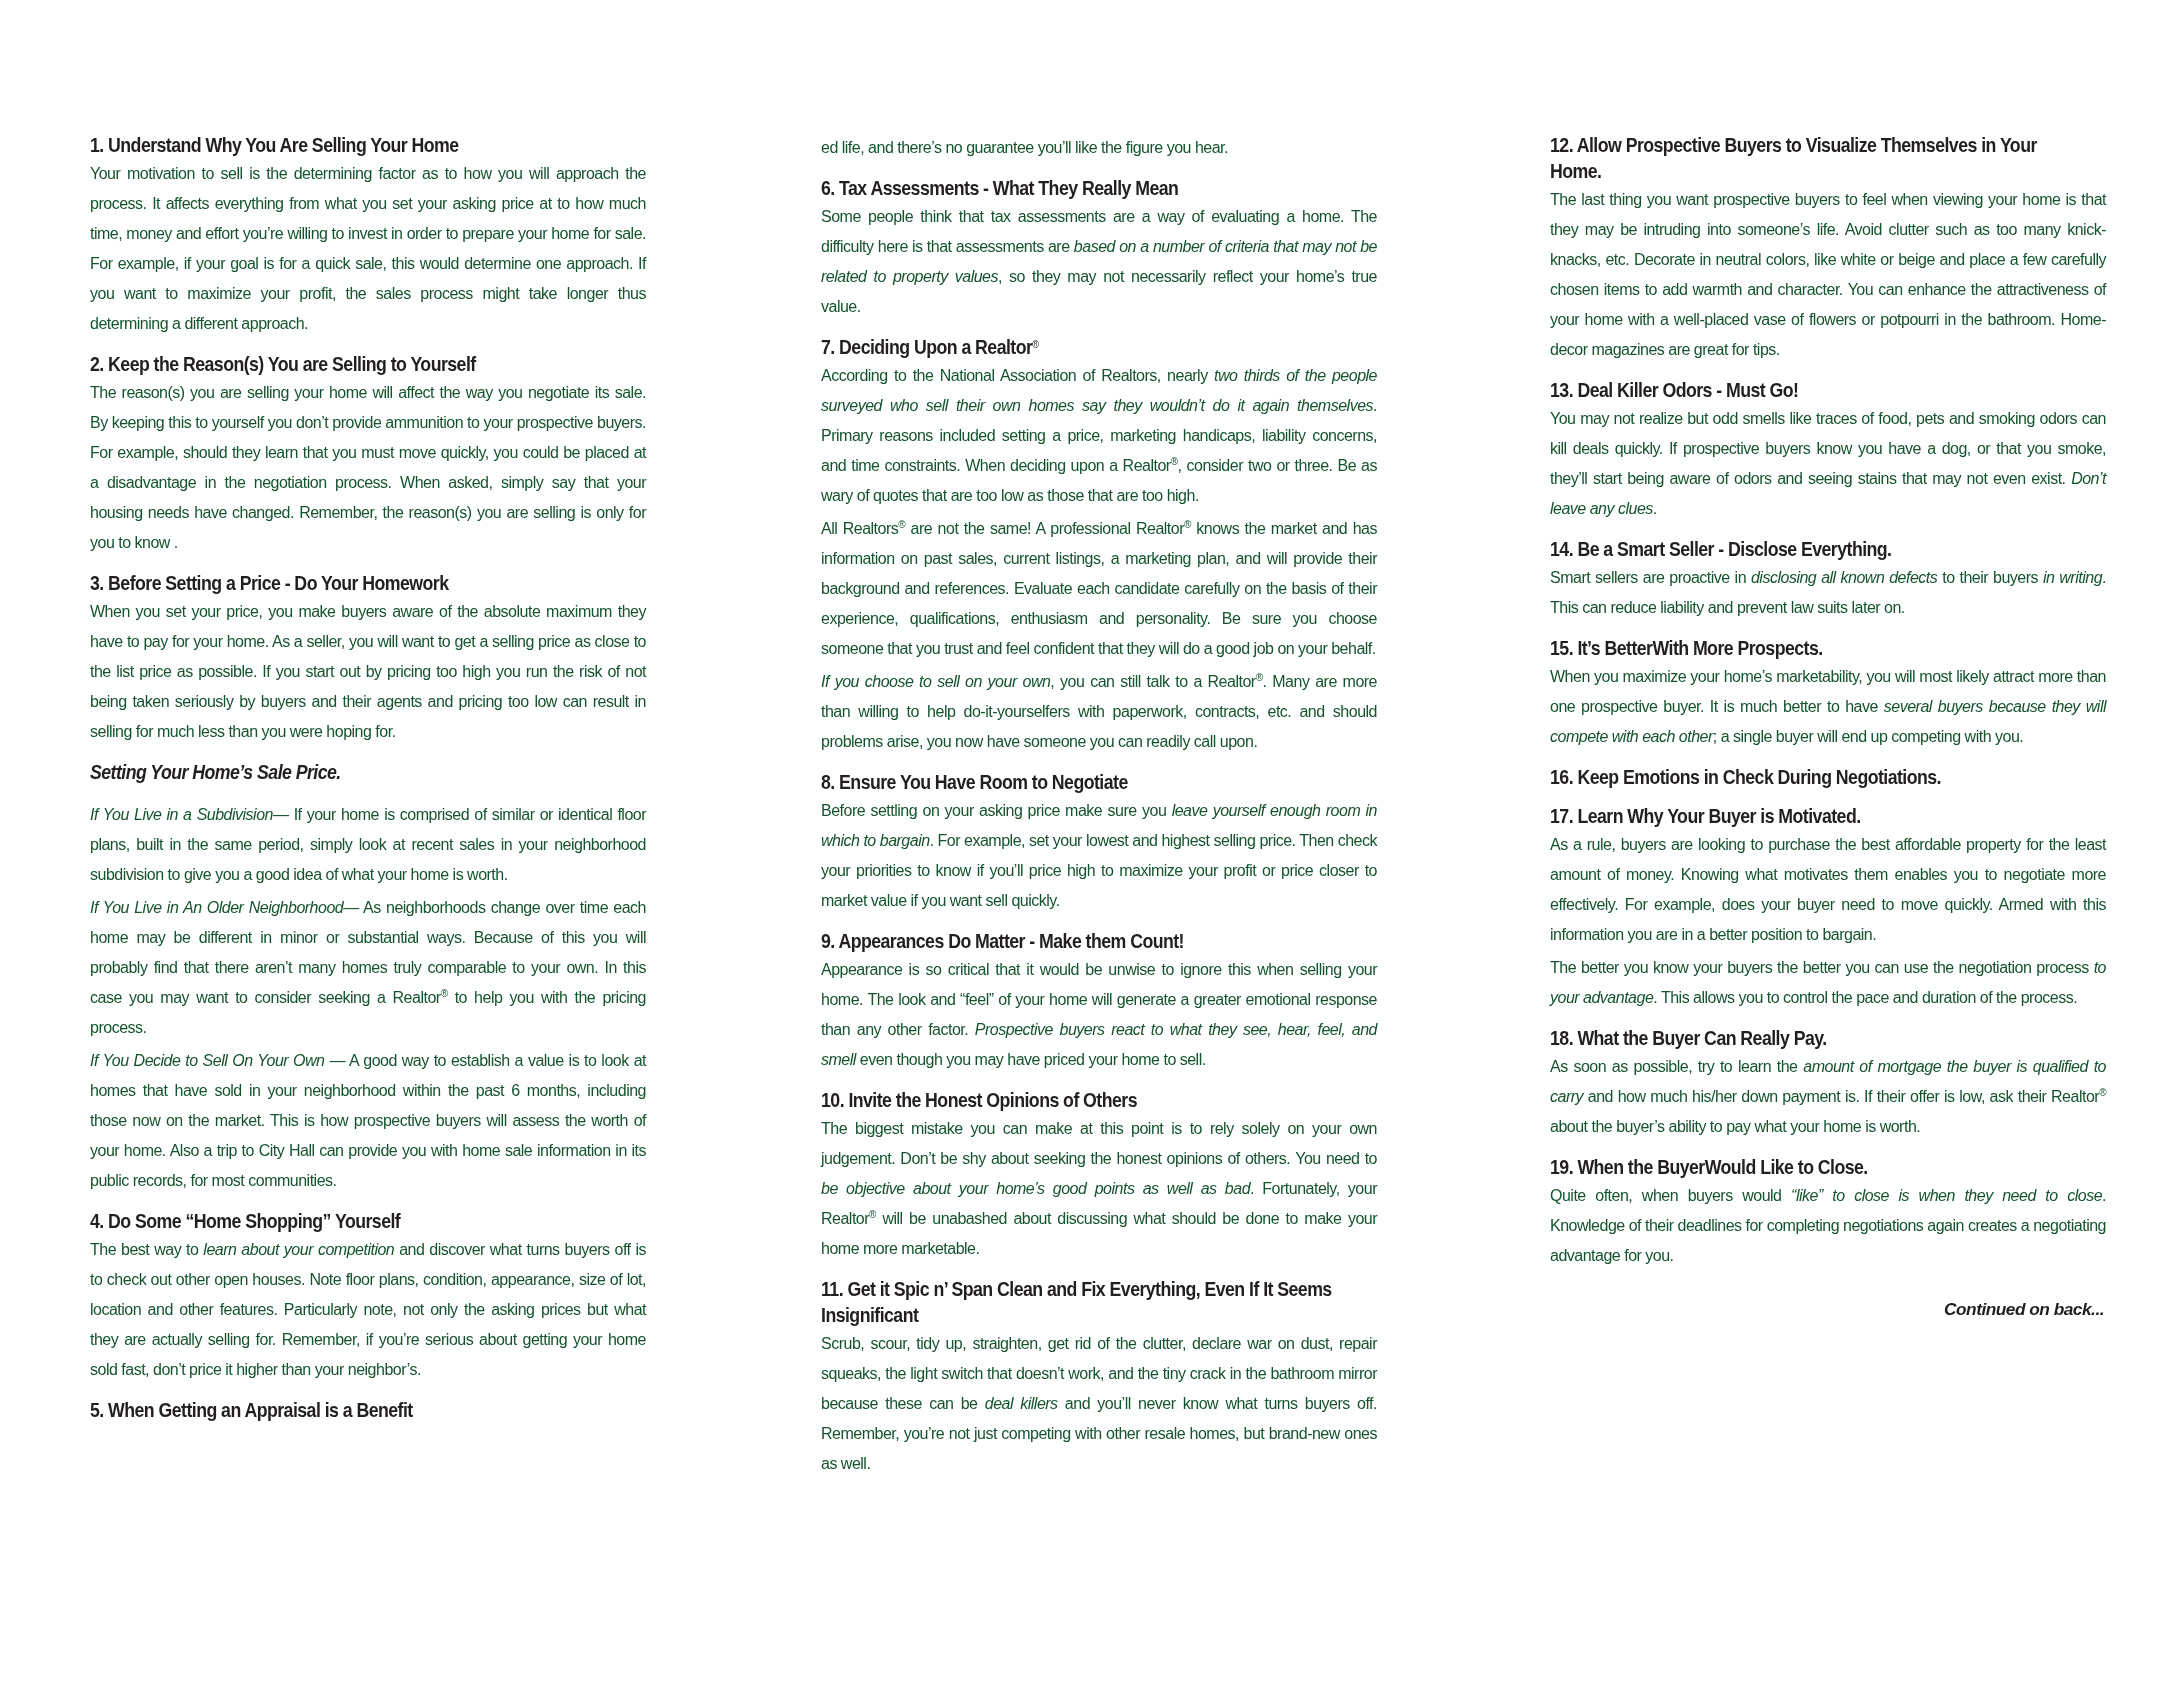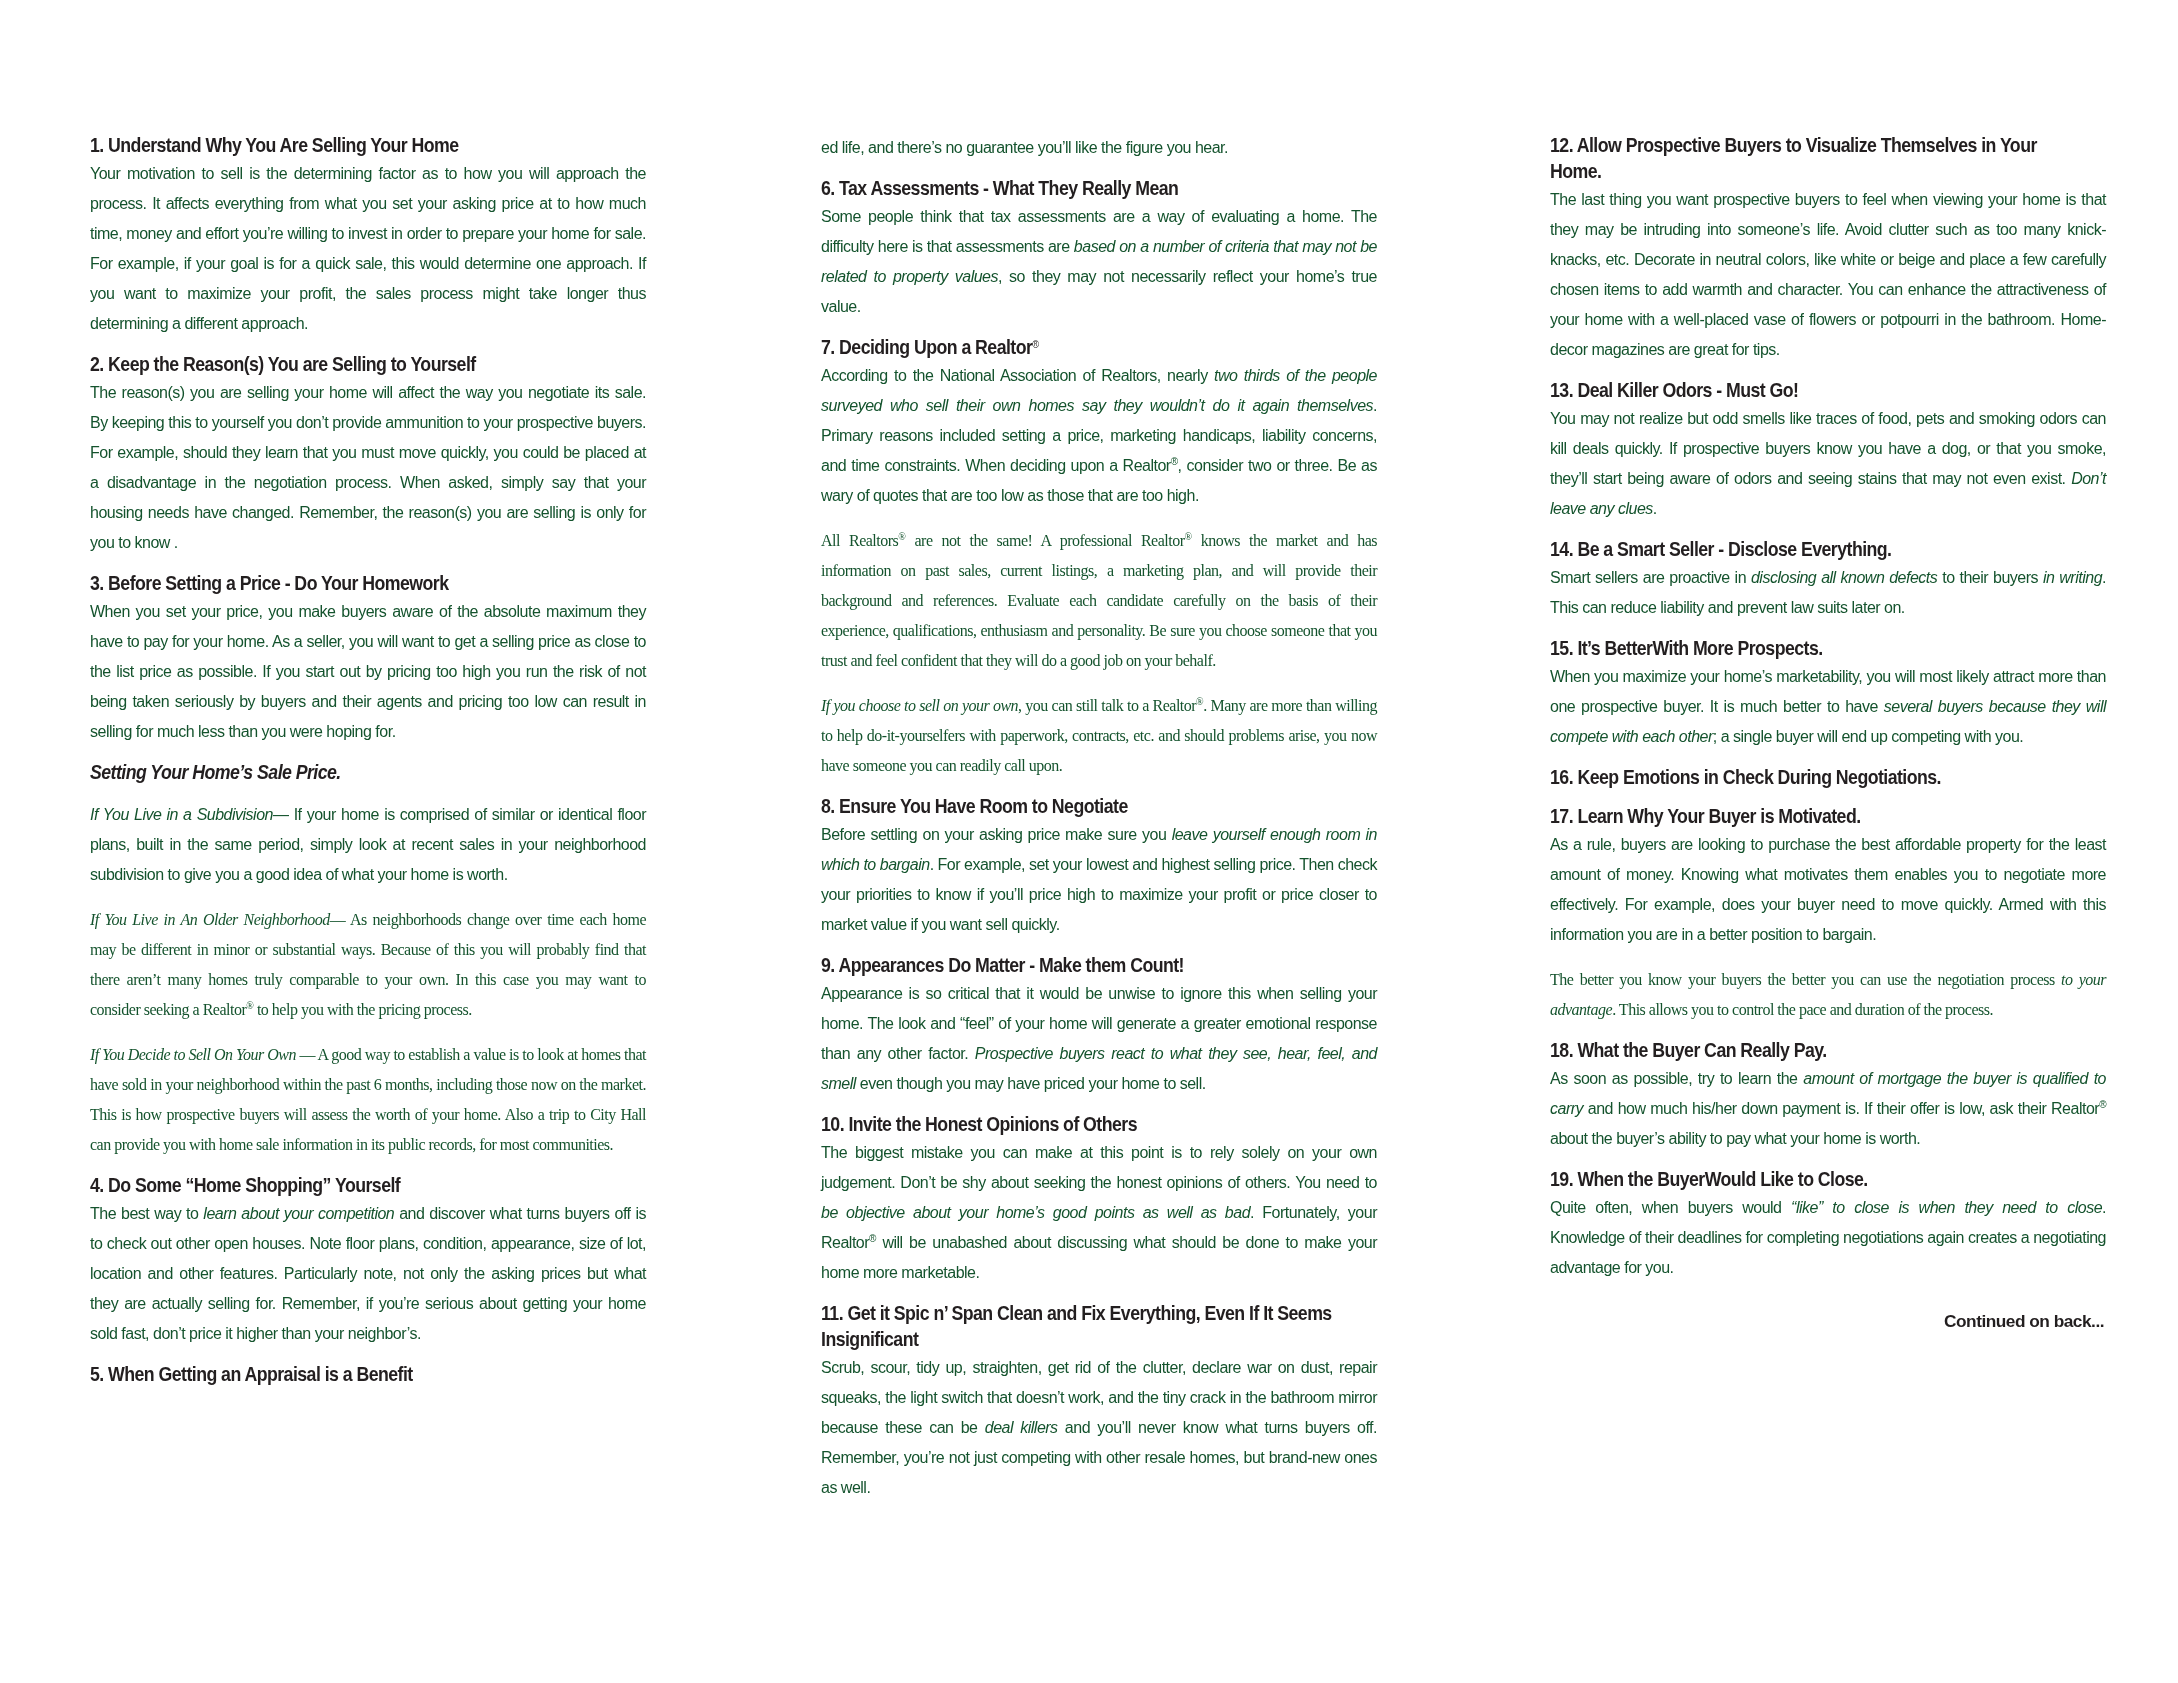--- a/index.html
+++ b/index.html
@@ -49,26 +49,27 @@
       font-size: 16px;
       line-height: 30px;
       letter-spacing: -0.5px;
       margin: 0;
       text-align: justify;
       text-align-last: left;
       color: #14532d;
       width: 556px;
     }
     .block { margin-bottom: 13px; }
-    .block .para + .para { margin-top: 15px; font-family: Liberation Serif, serif; }
+    .block .para + .para { margin-top: 3px; }
     .para .it { font-style: italic; }
     .para .bd { font-weight: normal; }
     .continued {
       text-align: right;
       font-weight: bold;
+      font-style: italic;
       font-size: 17.3px;
       letter-spacing: -0.5px;
       margin-top: 28px;
       width: 554px;
     }
     sup.reg {
       font-size: 10px;
       vertical-align: 6px;
       line-height: 0;
     }

